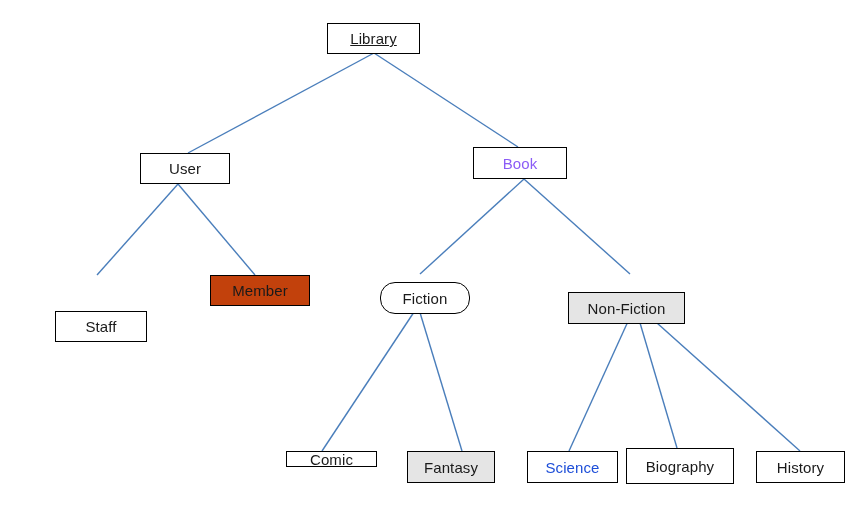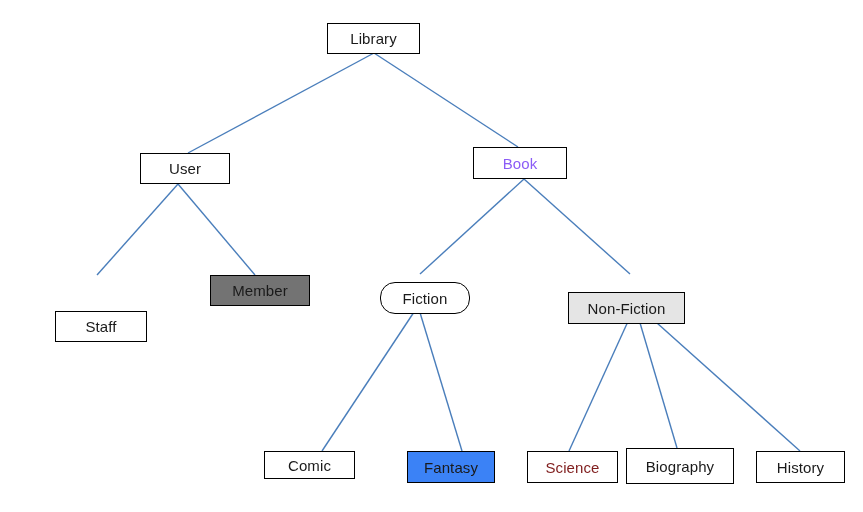--- a/index.html
+++ b/index.html
@@ -68,48 +68,48 @@
         <line x1="418" y1="306" x2="322" y2="451" class="edge-line" stroke="#4a7ebb"></line>
         <line x1="418" y1="306" x2="462" y2="451" class="edge-line" stroke="#4a7ebb"></line>
         <line x1="635" y1="306" x2="569" y2="451" class="edge-line" stroke="#4a7ebb"></line>
         <line x1="635" y1="306" x2="677" y2="448" class="edge-line" stroke="#4a7ebb"></line>
         <line x1="638" y1="306" x2="800" y2="451" class="edge-line" stroke="#4a7ebb"></line>
       </g>
   </svg>
 
   <div id="node-layer">
       <div class="node-box" style="left: 327px; top: 23px; width: 93px; height: 31px; background: rgb(255, 255, 255); border-color: rgb(0, 0, 0);">
-        <span class="node-label" style="color: rgb(26, 26, 26);">Library</span>
+        <span class="node-label" style="color: rgb(26, 26, 26); text-decoration: underline;">Library</span>
       </div>
       <div class="node-box" style="left: 140px; top: 153px; width: 90px; height: 31px; background: rgb(255, 255, 255); border-color: rgb(0, 0, 0);">
         <span class="node-label" style="color: rgb(26, 26, 26);">User</span>
       </div>
       <div class="node-box" style="left: 473px; top: 147px; width: 94px; height: 32px; background: rgb(255, 255, 255); border-color: rgb(0, 0, 0);">
         <span class="node-label" style="color: #8b5cf6;">Book</span>
       </div>
       <div class="node-box" style="left: 55px; top: 275px; width: 92px; height: 31px; background: rgb(255, 255, 255); border-color: rgb(0, 0, 0); margin-top: 36px;">
         <span class="node-label" style="color: rgb(26, 26, 26);">Staff</span>
       </div>
-      <div class="node-box" style="left: 210px; top: 275px; width: 100px; height: 31px; background: #737373; border-color: rgb(0, 0, 0);">
+      <div class="node-box" style="left: 210px; top: 275px; width: 100px; height: 31px; background: #c2410c; border-color: rgb(0, 0, 0);">
         <span class="node-label" style="color: rgb(26, 26, 26);">Member</span>
       </div>
       <div class="node-box" style="left: 380px; top: 282px; width: 90px; height: 32px; background: rgb(255, 255, 255); border-color: rgb(0, 0, 0); border-radius: 15px;">
         <span class="node-label" style="color: rgb(26, 26, 26);">Fiction</span>
       </div>
       <div class="node-box" style="left: 568px; top: 292px; width: 117px; height: 32px; background: #e5e5e5; border-color: rgb(0, 0, 0);">
         <span class="node-label" style="color: rgb(26, 26, 26);">Non-Fiction</span>
       </div>
-      <div class="node-box" style="left: 264px; top: 451px; width: 91px; height: 28px; background: rgb(255, 255, 255); border-color: rgb(0, 0, 0);">
+      <div class="node-box" style="left: 286px; top: 451px; width: 91px; height: 16px; background: rgb(255, 255, 255); border-color: rgb(0, 0, 0);">
         <span class="node-label" style="color: rgb(26, 26, 26);">Comic</span>
       </div>
-      <div class="node-box" style="left: 407px; top: 451px; width: 88px; height: 32px; background: #3b82f6; border-color: rgb(0, 0, 0);">
+      <div class="node-box" style="left: 407px; top: 451px; width: 88px; height: 32px; background: #e5e5e5; border-color: rgb(0, 0, 0);">
         <span class="node-label" style="color: rgb(26, 26, 26);">Fantasy</span>
       </div>
       <div class="node-box" style="left: 527px; top: 451px; width: 91px; height: 32px; background: rgb(255, 255, 255); border-color: rgb(0, 0, 0);">
-        <span class="node-label" style="color: #7f1d1d;">Science</span>
+        <span class="node-label" style="color: #1d4ed8;">Science</span>
       </div>
       <div class="node-box" style="left: 626px; top: 448px; width: 108px; height: 36px; background: rgb(255, 255, 255); border-color: rgb(0, 0, 0);">
         <span class="node-label" style="color: rgb(26, 26, 26);">Biography</span>
       </div>
       <div class="node-box" style="left: 756px; top: 451px; width: 89px; height: 32px; background: rgb(255, 255, 255); border-color: rgb(0, 0, 0);">
         <span class="node-label" style="color: rgb(26, 26, 26);">History</span>
       </div>
     </div>
 
 </div>

